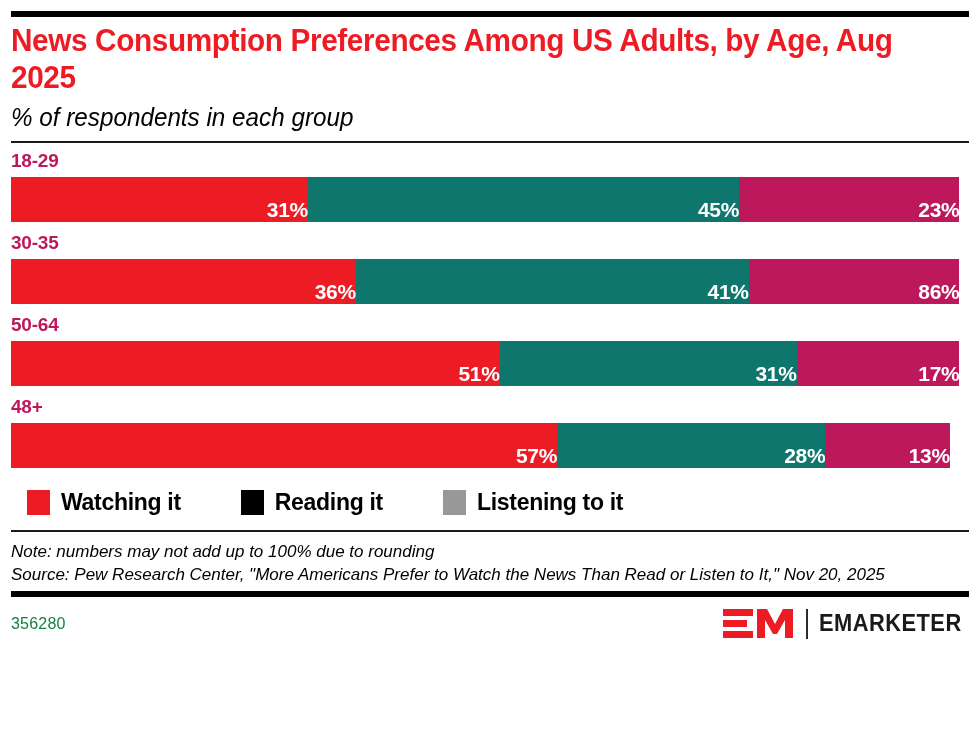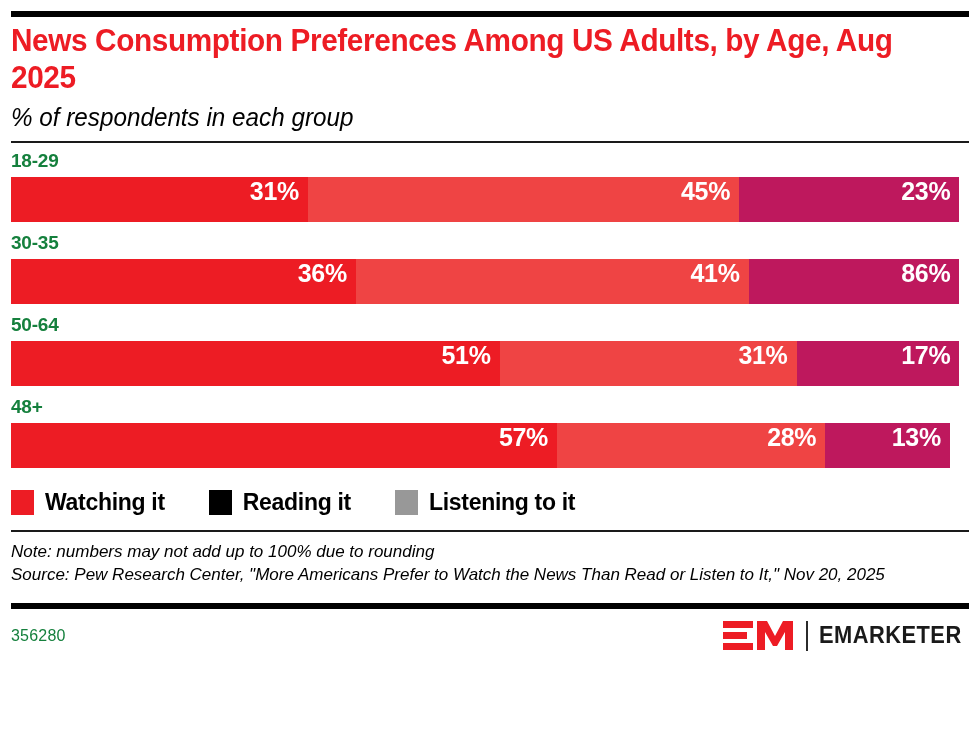--- a/index.html
+++ b/index.html
@@ -66,59 +66,59 @@
   
   .bars-area {
     padding-top: 8px;
   }
   .bar-group {
     margin-bottom: 11px;
   }
   .bar-label {
     font-size: 19px;
     font-weight: bold;
-    color: #15803d;
+    color: #be185d;
     line-height: 1.0;
     margin-bottom: 7px;
     letter-spacing: -0.2px;
   }
   .bar-track {
     display: flex;
     height: 45px;
     width: 100%;
     overflow: hidden;
   }
   .bar-seg {
     display: flex;
-    align-items: flex-start;
+    align-items: flex-end;
     justify-content: flex-end;
     height: 100%;
     box-sizing: border-box;
-    padding-right: 9px;
-    font-size: 25px;
+    font-size: 21px;
     font-weight: bold;
     color: #ffffff;
     letter-spacing: -0.3px;
     white-space: nowrap;
   }
   .seg-watch   { background: #ED1C24; }
-  .seg-read    { background: #ef4444; }
+  .seg-read    { background: #0f766e; }
   .seg-listen  { background: #be185d; }
 
   
   .legend {
     display: flex;
     align-items: center;
     padding-top: 10px;
     padding-bottom: 14px;
   }
   .legend-item {
     display: flex;
     align-items: center;
     margin-right: 44px;
+    margin-left: 16px;
   }
   .legend-swatch {
     width: 23px;
     height: 25px;
     margin-right: 11px;
     flex: 0 0 auto;
   }
   .sw-watch  { background: #ED1C24; }
   .sw-read   { background: #000000; }
   .sw-listen { background: #989898; }
@@ -126,21 +126,21 @@
     font-size: 23px;
     font-weight: bold;
     color: #000000;
     letter-spacing: -0.3px;
     white-space: nowrap;
   }
 
   
   .footnotes {
     padding-top: 9px;
-    padding-bottom: 16px;
+    padding-bottom: 4px;
   }
   .footnote {
     font-size: 17px;
     font-style: italic;
     color: #000000;
     line-height: 1.35;
     max-width: 930px;
   }
 
   

